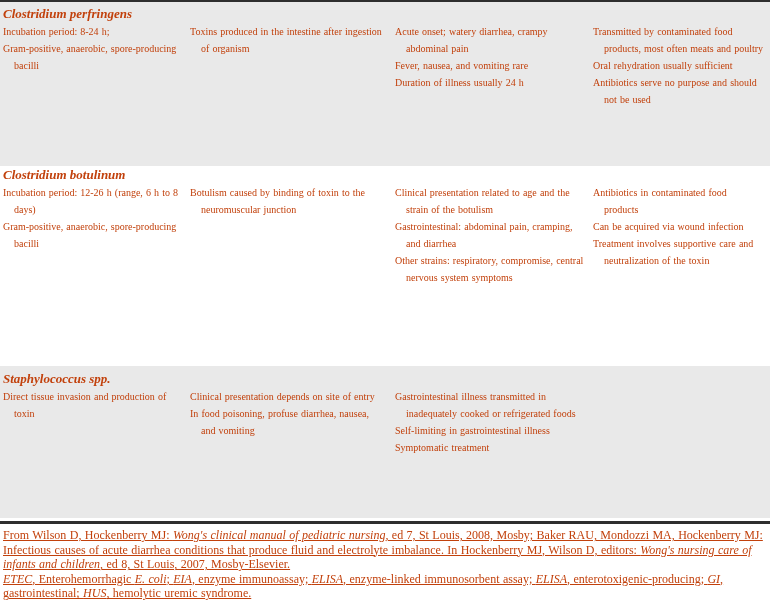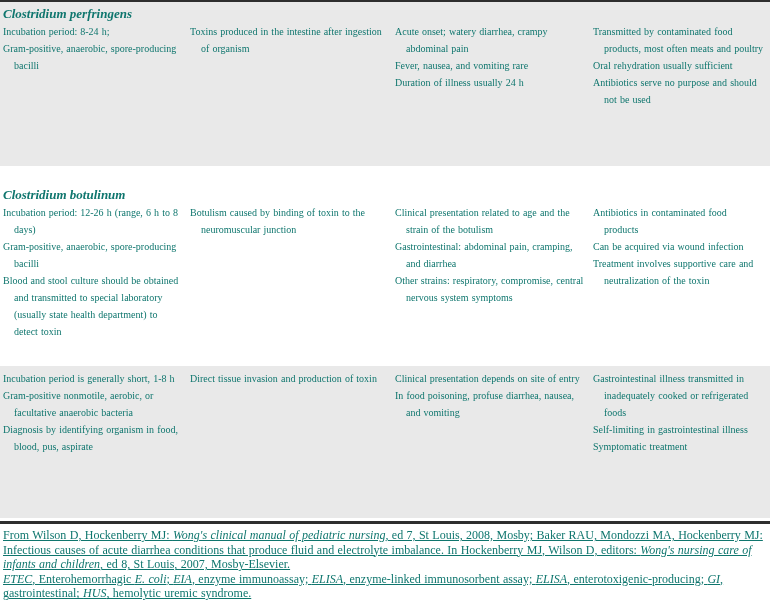--- a/index.html
+++ b/index.html
@@ -5,21 +5,21 @@
   html, body {
     margin: 0;
     padding: 0;
     background: #ffffff;
   }
   .page {
     position: relative;
     width: 770px;
     height: 601px;
     background: #ffffff;
-    color: #0f766e;
+    color: #c2410c;
     font-family: "Liberation Serif", "DejaVu Serif", serif;
     overflow: hidden;
   }
   .top-rule {
     height: 2px;
     background: #2e2e2e;
   }
   .bottom-rule {
     height: 3px;
     background: #2e2e2e;
@@ -29,21 +29,21 @@
     width: 770px;
   }
   .row {
     box-sizing: border-box;
     width: 770px;
   }
   .tbl .row:nth-child(odd) {
     background: #e9e9e9;
   }
   .tbl .row:nth-child(1) { min-height: 164px; padding-top: 3px; }
-  .tbl .row:nth-child(2) { min-height: 200px; padding-top: 20px; border-radius: 15px; }
+  .tbl .row:nth-child(2) { min-height: 200px; padding-top: 0; border-radius: 15px; }
   .tbl .row:nth-child(3) { min-height: 152px; padding-top: 4px; }
   .organism {
     margin: 0 0 1px 0;
     padding-left: 3px;
     font-size: 13px;
     line-height: 17px;
     font-weight: bold;
     font-style: italic;
   }
   .cols {
@@ -104,45 +104,40 @@
           </div>
     </div>
   </section>
 
   <section class="row">
     <h3 class="organism">Clostridium botulinum</h3>
     <div class="cols">
       <div class="cell">
             <p class="para">Incubation period: 12-26 h (range, 6 h to 8 days)</p>
             <p class="para">Gram-positive, anaerobic, spore-producing bacilli</p>
-            <p class="para">Blood and stool culture should be obtained and transmitted to special laboratory (usually state health department) to detect toxin</p>
           </div>
       <div class="cell">
             <p class="para">Botulism caused by binding of toxin to the neuromuscular junction</p>
           </div>
       <div class="cell">
             <p class="para">Clinical presentation related to age and the strain of the botulism</p>
             <p class="para">Gastrointestinal: abdominal pain, cramping, and diarrhea</p>
             <p class="para">Other strains: respiratory, compromise, central nervous system symptoms</p>
           </div>
       <div class="cell">
             <p class="para">Antibiotics in contaminated food products</p>
             <p class="para">Can be acquired via wound infection</p>
             <p class="para">Treatment involves supportive care and neutralization of the toxin</p>
           </div>
     </div>
   </section>
 
   <section class="row">
+    <h3 class="organism">Staphylococcus spp.</h3>
     <div class="cols">
-      <div class="cell">
-            <p class="para">Incubation period is generally short, 1-8 h</p>
-            <p class="para">Gram-positive nonmotile, aerobic, or facultative anaerobic bacteria</p>
-            <p class="para">Diagnosis by identifying organism in food, blood, pus, aspirate</p>
-          </div>
       <div class="cell">
             <p class="para">Direct tissue invasion and production of toxin</p>
           </div>
       <div class="cell">
             <p class="para">Clinical presentation depends on site of entry</p>
             <p class="para">In food poisoning, profuse diarrhea, nausea, and vomiting</p>
           </div>
       <div class="cell">
             <p class="para">Gastrointestinal illness transmitted in inadequately cooked or refrigerated foods</p>
             <p class="para">Self-limiting in gastrointestinal illness</p>

